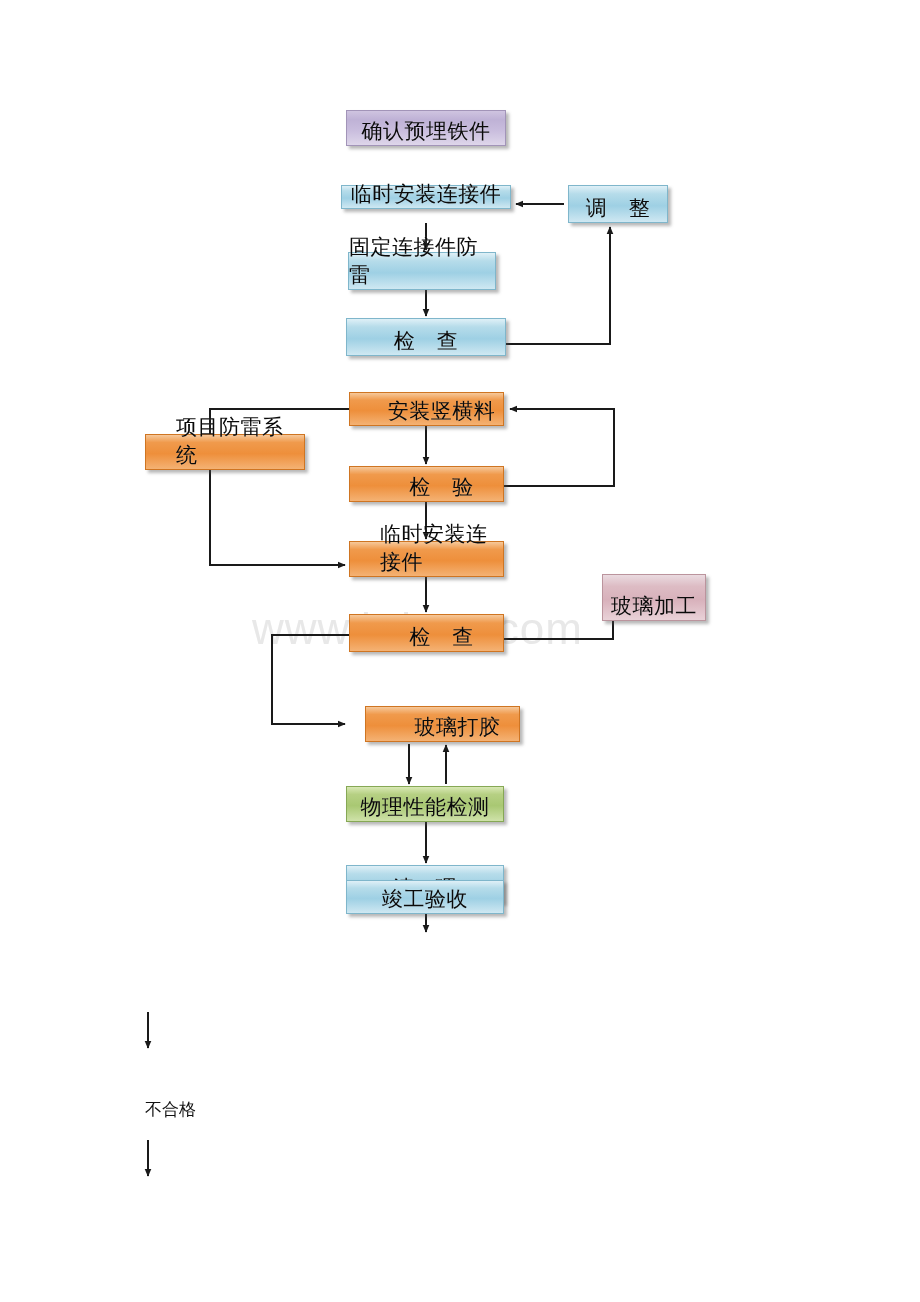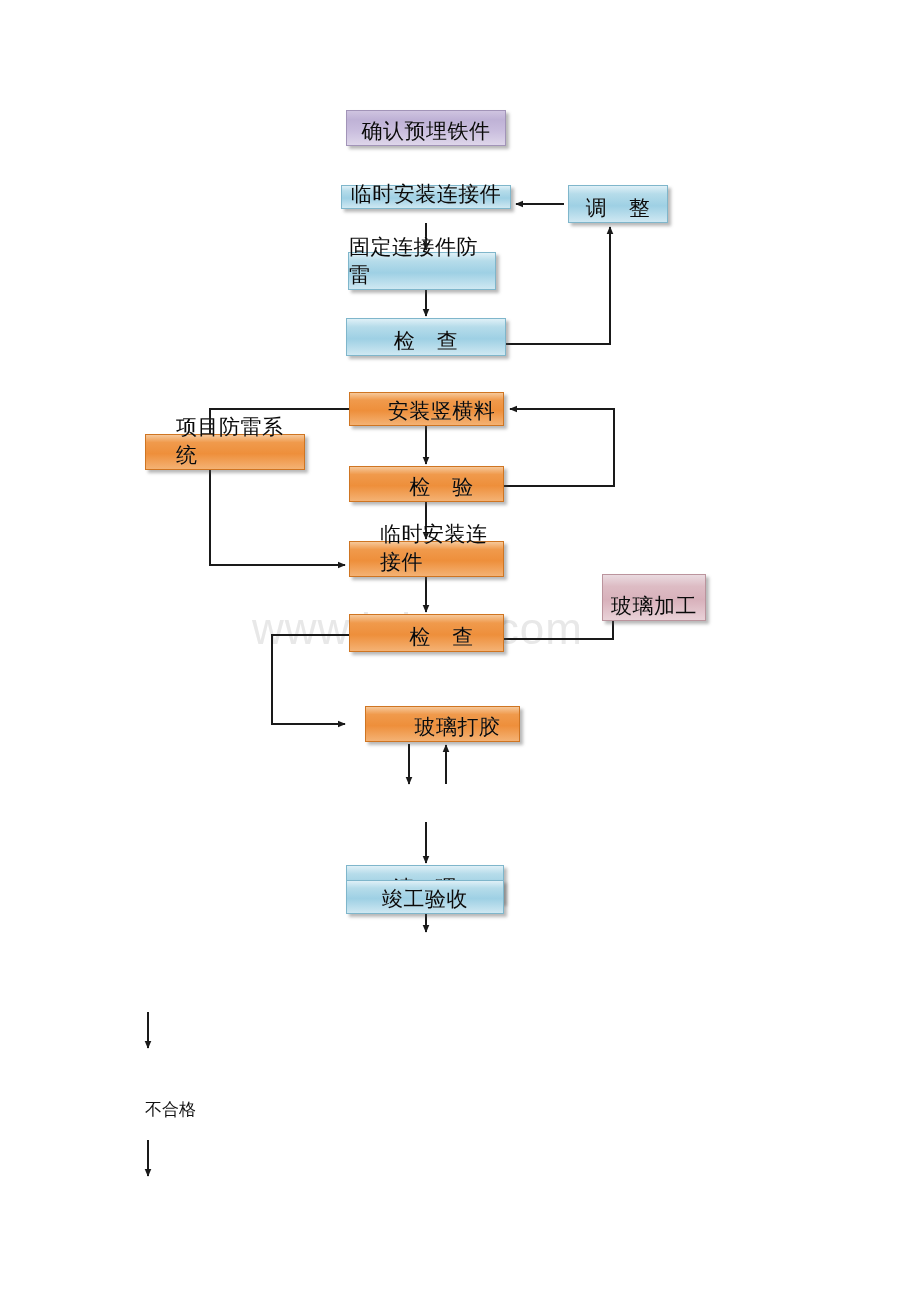--- a/index.html
+++ b/index.html
@@ -173,20 +173,23 @@
     </div>
   <div class="node pink" id="n10" style="left: 560px; top: 574px; width: 104px; height: 47px; margin-left: 42px;">
       <span class="label">玻璃加工</span>
     </div>
   <div class="node orange" id="n11" style="left: 349px; top: 614px; width: 155px; height: 38px;">
       <span class="label">检　查</span>
     </div>
   <div class="node orange" id="n12" style="left: 349px; top: 706px; width: 155px; height: 36px; margin-left: 16px;">
       <span class="label">玻璃打胶</span>
     </div>
+  <div class="node green" id="n13" style="left: 346px; top: 786px; width: 158px; height: 36px;">
+      <span class="label">物理性能检测</span>
+    </div>
   <div class="node blue" id="n14" style="left: 346px; top: 865px; width: 158px; height: 38px;">
       <span class="label">清　理</span>
     </div>
   <div class="node blue" id="n15" style="left: 346px; top: 880px; width: 158px; height: 34px;">
       <span class="label">竣工验收</span>
     </div>
 
   <div class="loose-text" id="L2" style="left: 145px; top: 1098px;">不合格</div>
 
 </div>

